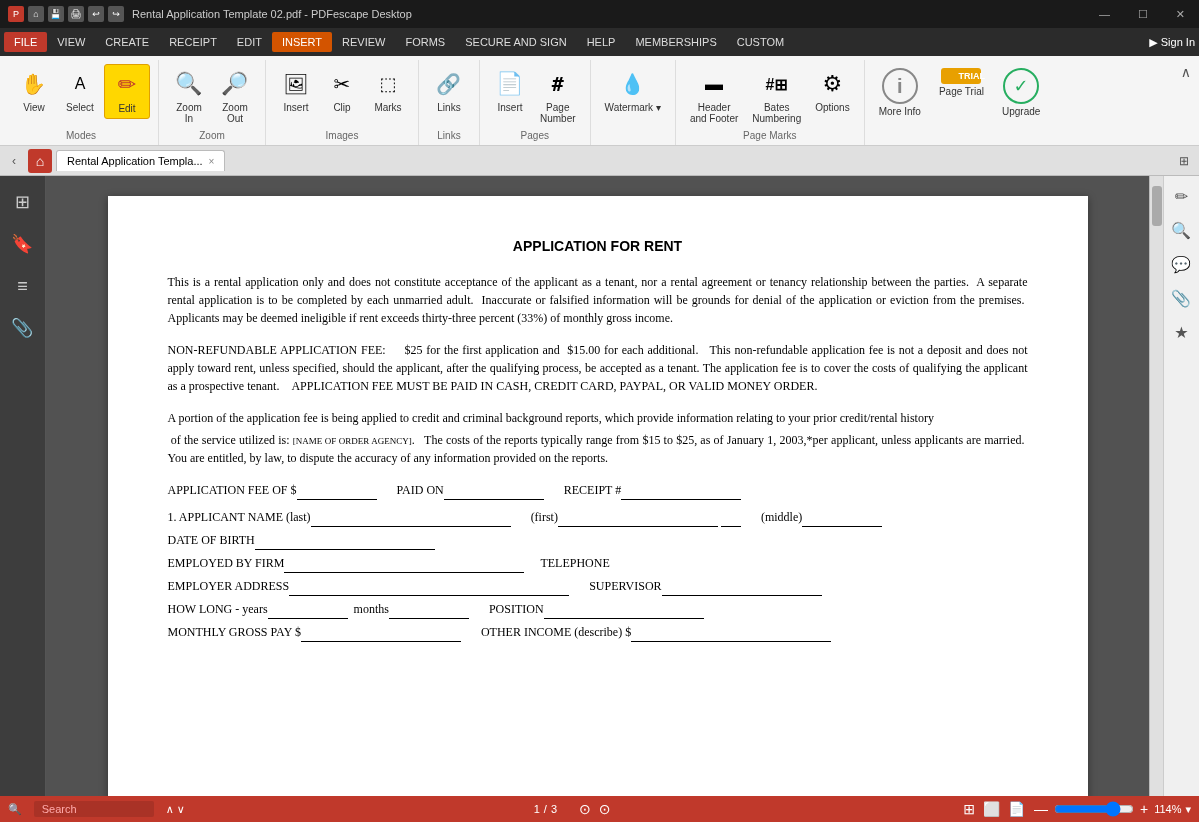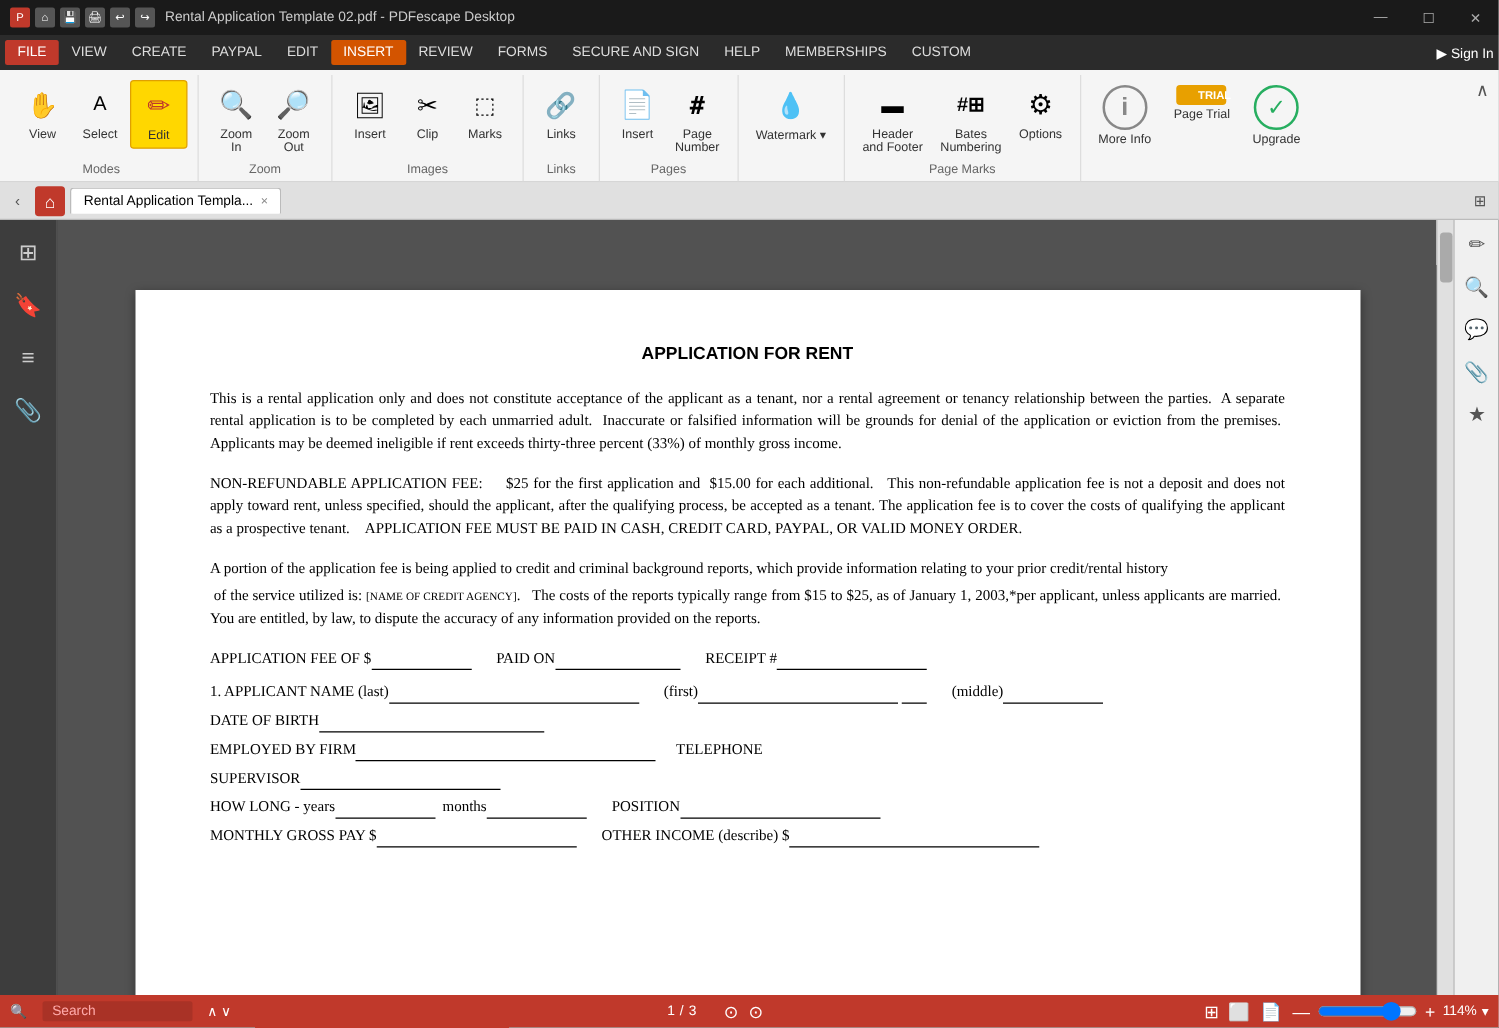--- a/index.html
+++ b/index.html
@@ -183,21 +183,20 @@
       font-size: 18px;
     }
 
     
     .content-area {
       flex: 1;
       overflow: hidden;
       position: relative;
       display: flex;
       flex-direction: column;
-      margin-top: 36px;
     }
     .pdf-canvas {
       flex: 1;
       background: #525252;
       overflow-y: auto;
       display: flex;
       justify-content: center;
       padding: 20px;
     }
     .pdf-page {
@@ -334,21 +333,21 @@
     <span class="win-btn">—</span>
     <span class="win-btn">☐</span>
     <span class="win-btn">✕</span>
   </div>
 </div>
 
 <div class="menu-bar">
   <span class="menu-item active">FILE</span>
   <span class="menu-item">VIEW</span>
   <span class="menu-item">CREATE</span>
-  <span class="menu-item">PAYPAL</span>
+  <span class="menu-item">RECEIPT</span>
   <span class="menu-item">EDIT</span>
   <span class="menu-item highlighted">INSERT</span>
   <span class="menu-item">REVIEW</span>
   <span class="menu-item">FORMS</span>
   <span class="menu-item">SECURE AND SIGN</span>
   <span class="menu-item">HELP</span>
   <span class="menu-item">MEMBERSHIPS</span>
   <span class="menu-item">CUSTOM</span>
   <span class="sign-in">▶  Sign In</span>
 </div>
@@ -509,21 +508,21 @@
 
         <p class="pdf-text" style="margin-bottom:14px;">
           NON-REFUNDABLE APPLICATION FEE:&nbsp;&nbsp;&nbsp;&nbsp; $25 for the first application and &nbsp;$15.00 for each additional.&nbsp;&nbsp; This non-refundable application fee is not a deposit and does not apply toward rent, unless specified, should the applicant, after the qualifying process, be accepted as a tenant. The application fee is to cover the costs of qualifying the applicant as a prospective tenant.&nbsp;&nbsp;&nbsp;&nbsp;APPLICATION FEE MUST BE PAID IN CASH, CREDIT CARD, PAYPAL, OR VALID MONEY ORDER.
         </p>
 
         <p class="pdf-text" style="margin-bottom:4px;">
           A portion of the application fee is being applied to credit and criminal background reports, which provide information relating to your prior credit/rental history
         </p>
 
         <p class="pdf-text" style="margin-bottom:14px;">
-          &nbsp;of the service utilized is: <span style="font-size:9px;font-variant:small-caps;">[NAME OF CREDIT AGENCY]</span>.&nbsp;&nbsp; The costs of the reports typically range from $15 to $25, as of January 1, 2003,*per applicant, unless applicants are married.&nbsp; You are entitled, by law, to dispute the accuracy of any information provided on the reports.
+          &nbsp;of the service utilized is: <span style="font-size:9px;font-variant:small-caps;">[NAME OF ORDER AGENCY]</span>.&nbsp;&nbsp; The costs of the reports typically range from $15 to $25, as of January 1, 2003,*per applicant, unless applicants are married.&nbsp; You are entitled, by law, to dispute the accuracy of any information provided on the reports.
         </p>
 
         <div style="display:flex;gap:20px;margin-bottom:8px;align-items:baseline;">
           <span>APPLICATION FEE OF $<span class="pdf-underline" style="min-width:80px;">&nbsp;</span></span>
           <span>PAID ON<span class="pdf-underline" style="min-width:100px;">&nbsp;</span></span>
           <span>RECEIPT #<span class="pdf-underline" style="min-width:120px;">&nbsp;</span></span>
         </div>
 
 
         <div style="display:flex;gap:20px;margin-bottom:4px;align-items:baseline;">
@@ -536,20 +535,21 @@
           <span>DATE OF BIRTH<span class="pdf-underline" style="min-width:180px;">&nbsp;</span></span>
         </div>
 
 
         <div style="display:flex;gap:16px;margin-bottom:4px;align-items:baseline;">
           <span>EMPLOYED BY FIRM<span class="pdf-underline" style="min-width:240px;">&nbsp;</span></span>
           <span>TELEPHONE</span>
         </div>
 
         <div style="display:flex;gap:20px;margin-bottom:4px;align-items:baseline;">
+          <span>EMPLOYER ADDRESS<span class="pdf-underline" style="min-width:280px;">&nbsp;</span></span>
           <span>SUPERVISOR<span class="pdf-underline" style="min-width:160px;">&nbsp;</span></span>
         </div>
 
         <div style="display:flex;gap:20px;margin-bottom:4px;align-items:baseline;">
           <span>HOW LONG - years<span class="pdf-underline" style="min-width:80px;">&nbsp;</span>&nbsp; months<span class="pdf-underline" style="min-width:80px;">&nbsp;</span></span>
           <span>POSITION<span class="pdf-underline" style="min-width:160px;">&nbsp;</span></span>
         </div>
 
         <div style="display:flex;gap:20px;margin-bottom:4px;align-items:baseline;">
           <span>MONTHLY GROSS PAY $<span class="pdf-underline" style="min-width:160px;">&nbsp;</span></span>

